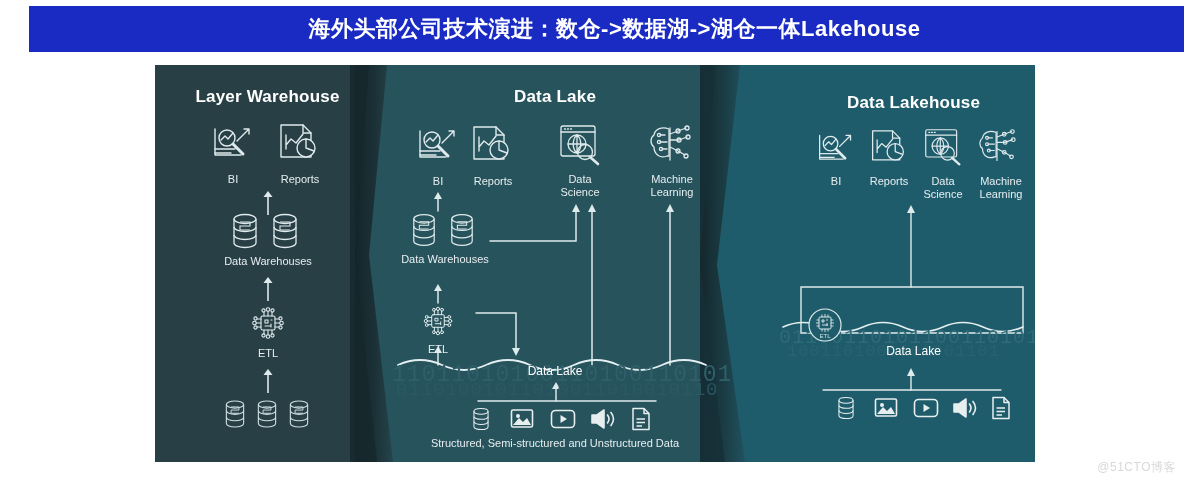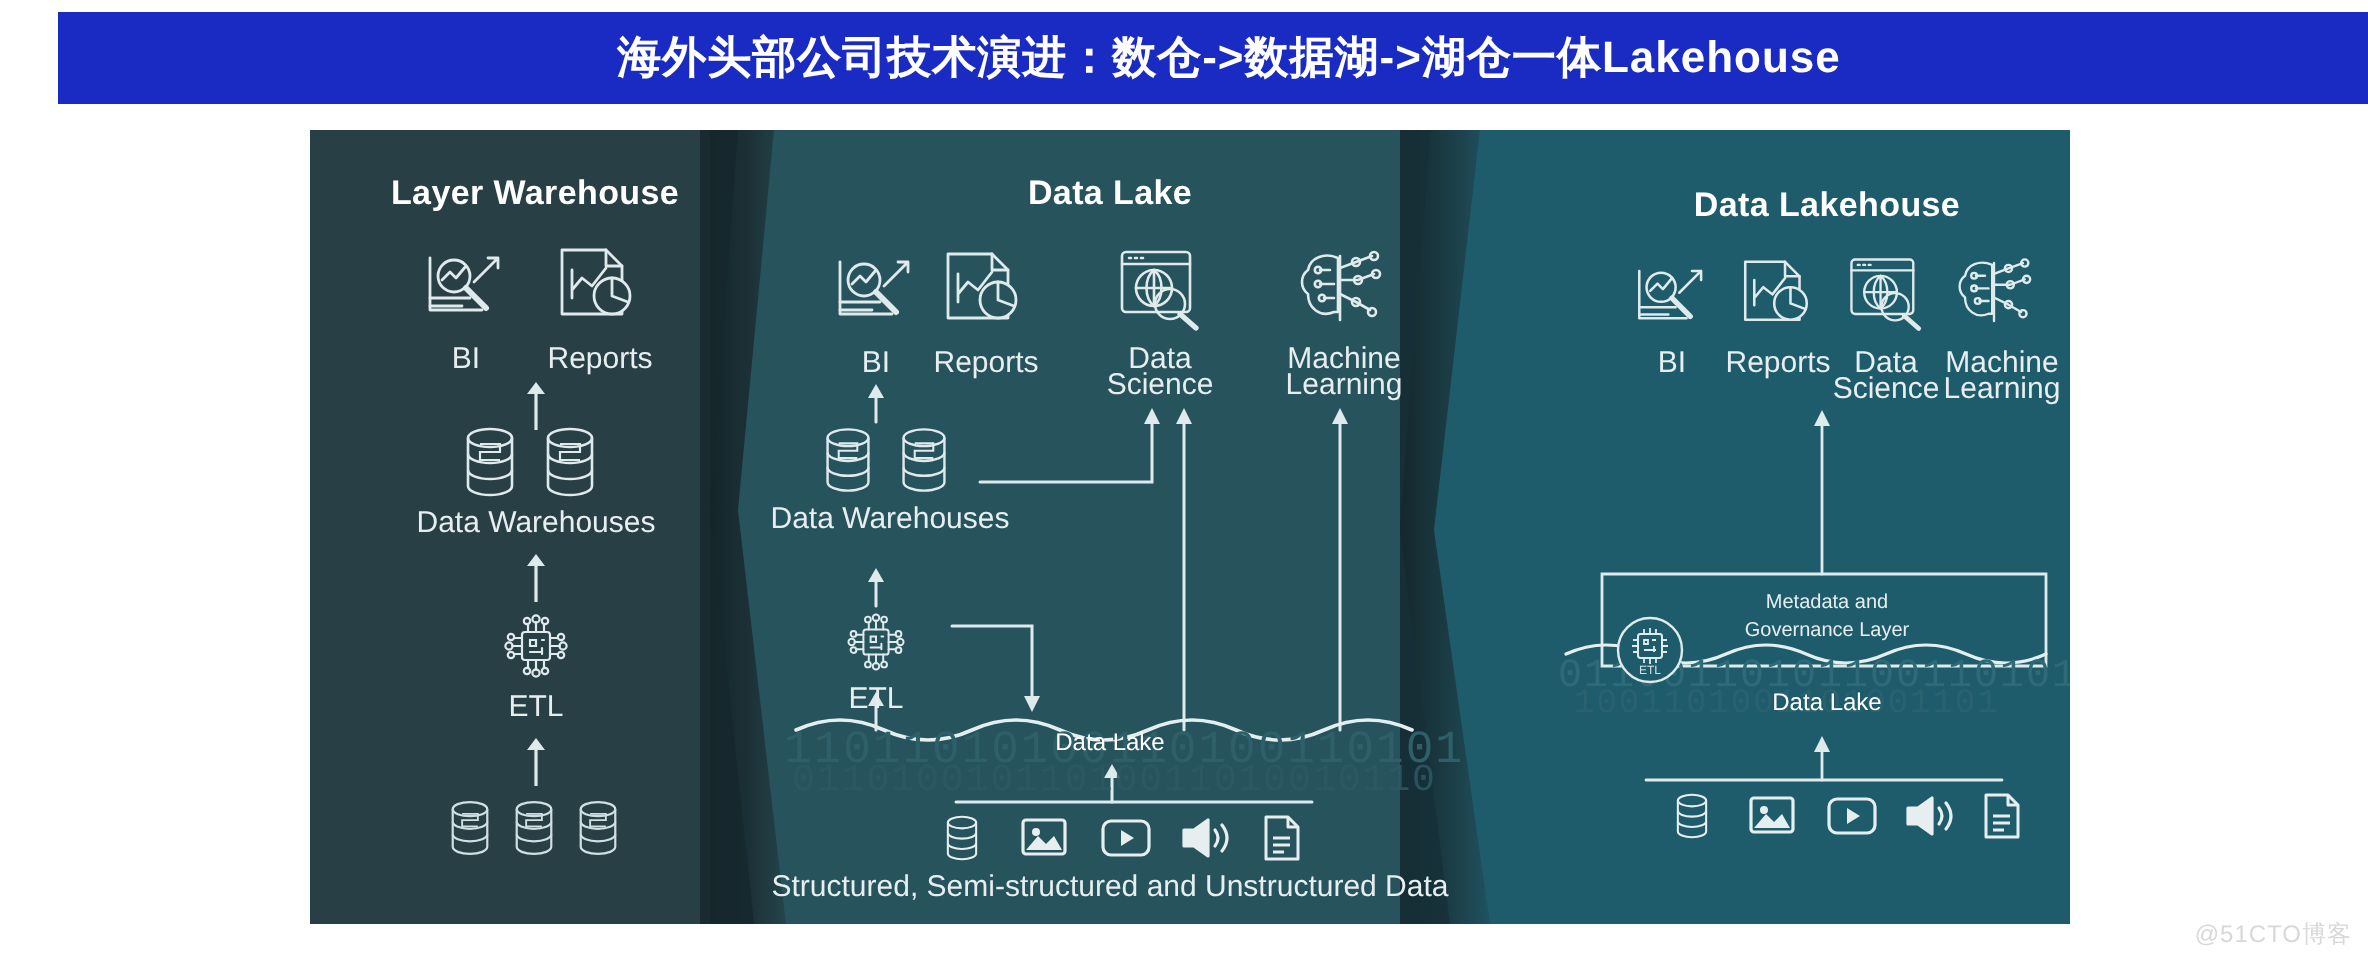--- a/index.html
+++ b/index.html
@@ -48,21 +48,21 @@
   .ptitle {
     position:absolute; width:100%; text-align:center;
     color:#ffffff; font-weight:700; letter-spacing:0.2px;
   }
   .p1 .ptitle { top: 22px; font-size: 17px; }
   .p2 .ptitle { top: 22px; font-size: 17px; }
   .p3 .ptitle { top: 28px; font-size: 17px; }
 
   .lbl {
     position:absolute; text-align:center;
-    color:#e7eef0; font-size: 15px; line-height: 13px;
+    color:#e7eef0; font-size: 11px; line-height: 13px;
     white-space: pre-line;
   }
   .lbl.sm { font-size: 10px; line-height:12px; }
   .lbl.tiny { font-size: 8.5px; line-height:11px; color:#cfe0e2; }
 
   .icon { position:absolute; }
   .icon svg { display:block; }
 
   .wm {
     position:absolute; right: 8px; bottom: 6px;
@@ -472,22 +472,20 @@
           <path d="M62 325 L240 325"></path>
           <path d="M150 325 L150 306"></path>
           <path d="M146 311 L150 303 L154 311" fill="#dfeaec" stroke="none"></path>
         </svg>
 
         <svg class="layer" style="width:305px;" viewBox="0 0 305 397" fill="none">
           <text x="18" y="278" fill="#2f6a78" font-family="'Liberation Mono', monospace" font-size="20" letter-spacing="1">0110011010110011010101</text>
           <text x="26" y="291" fill="#2b6270" font-family="'Liberation Mono', monospace" font-size="17" letter-spacing="1" opacity="0.85">1001101001101001101</text>
         </svg>
 
-        <div class="lbl sm" style="left:75px; top:230px; width:155px; font-size:10px; line-height:14px;">Metadata and
-Governance Layer</div>
 
         <div class="icon" style="left:42px; top:238px;">
           <svg width="44" height="44" viewBox="0 0 44 44" fill="none" stroke="#dfeaec" stroke-width="1.2">
             <circle cx="22" cy="22" r="16" fill="#1f5c6b"></circle>
             <rect x="16" y="14" width="12" height="12" rx="1.2" stroke-width="1"></rect>
             <path d="M19 17 h2 v2 h-2 z M23 17 h2 M19 22 h6 M24 20 v3" stroke-width="0.9"></path>
             <path d="M22 14 V11 M19 14 V11.5 M25 14 V11.5 M22 26 V29 M19 26 V28.5 M25 26 V28.5
                      M16 20 H13 M16 17 H13.5 M16 23 H13.5 M28 20 H31 M28 17 H30.5 M28 23 H30.5" stroke-width="0.9"></path>
           </svg>
         </div>

